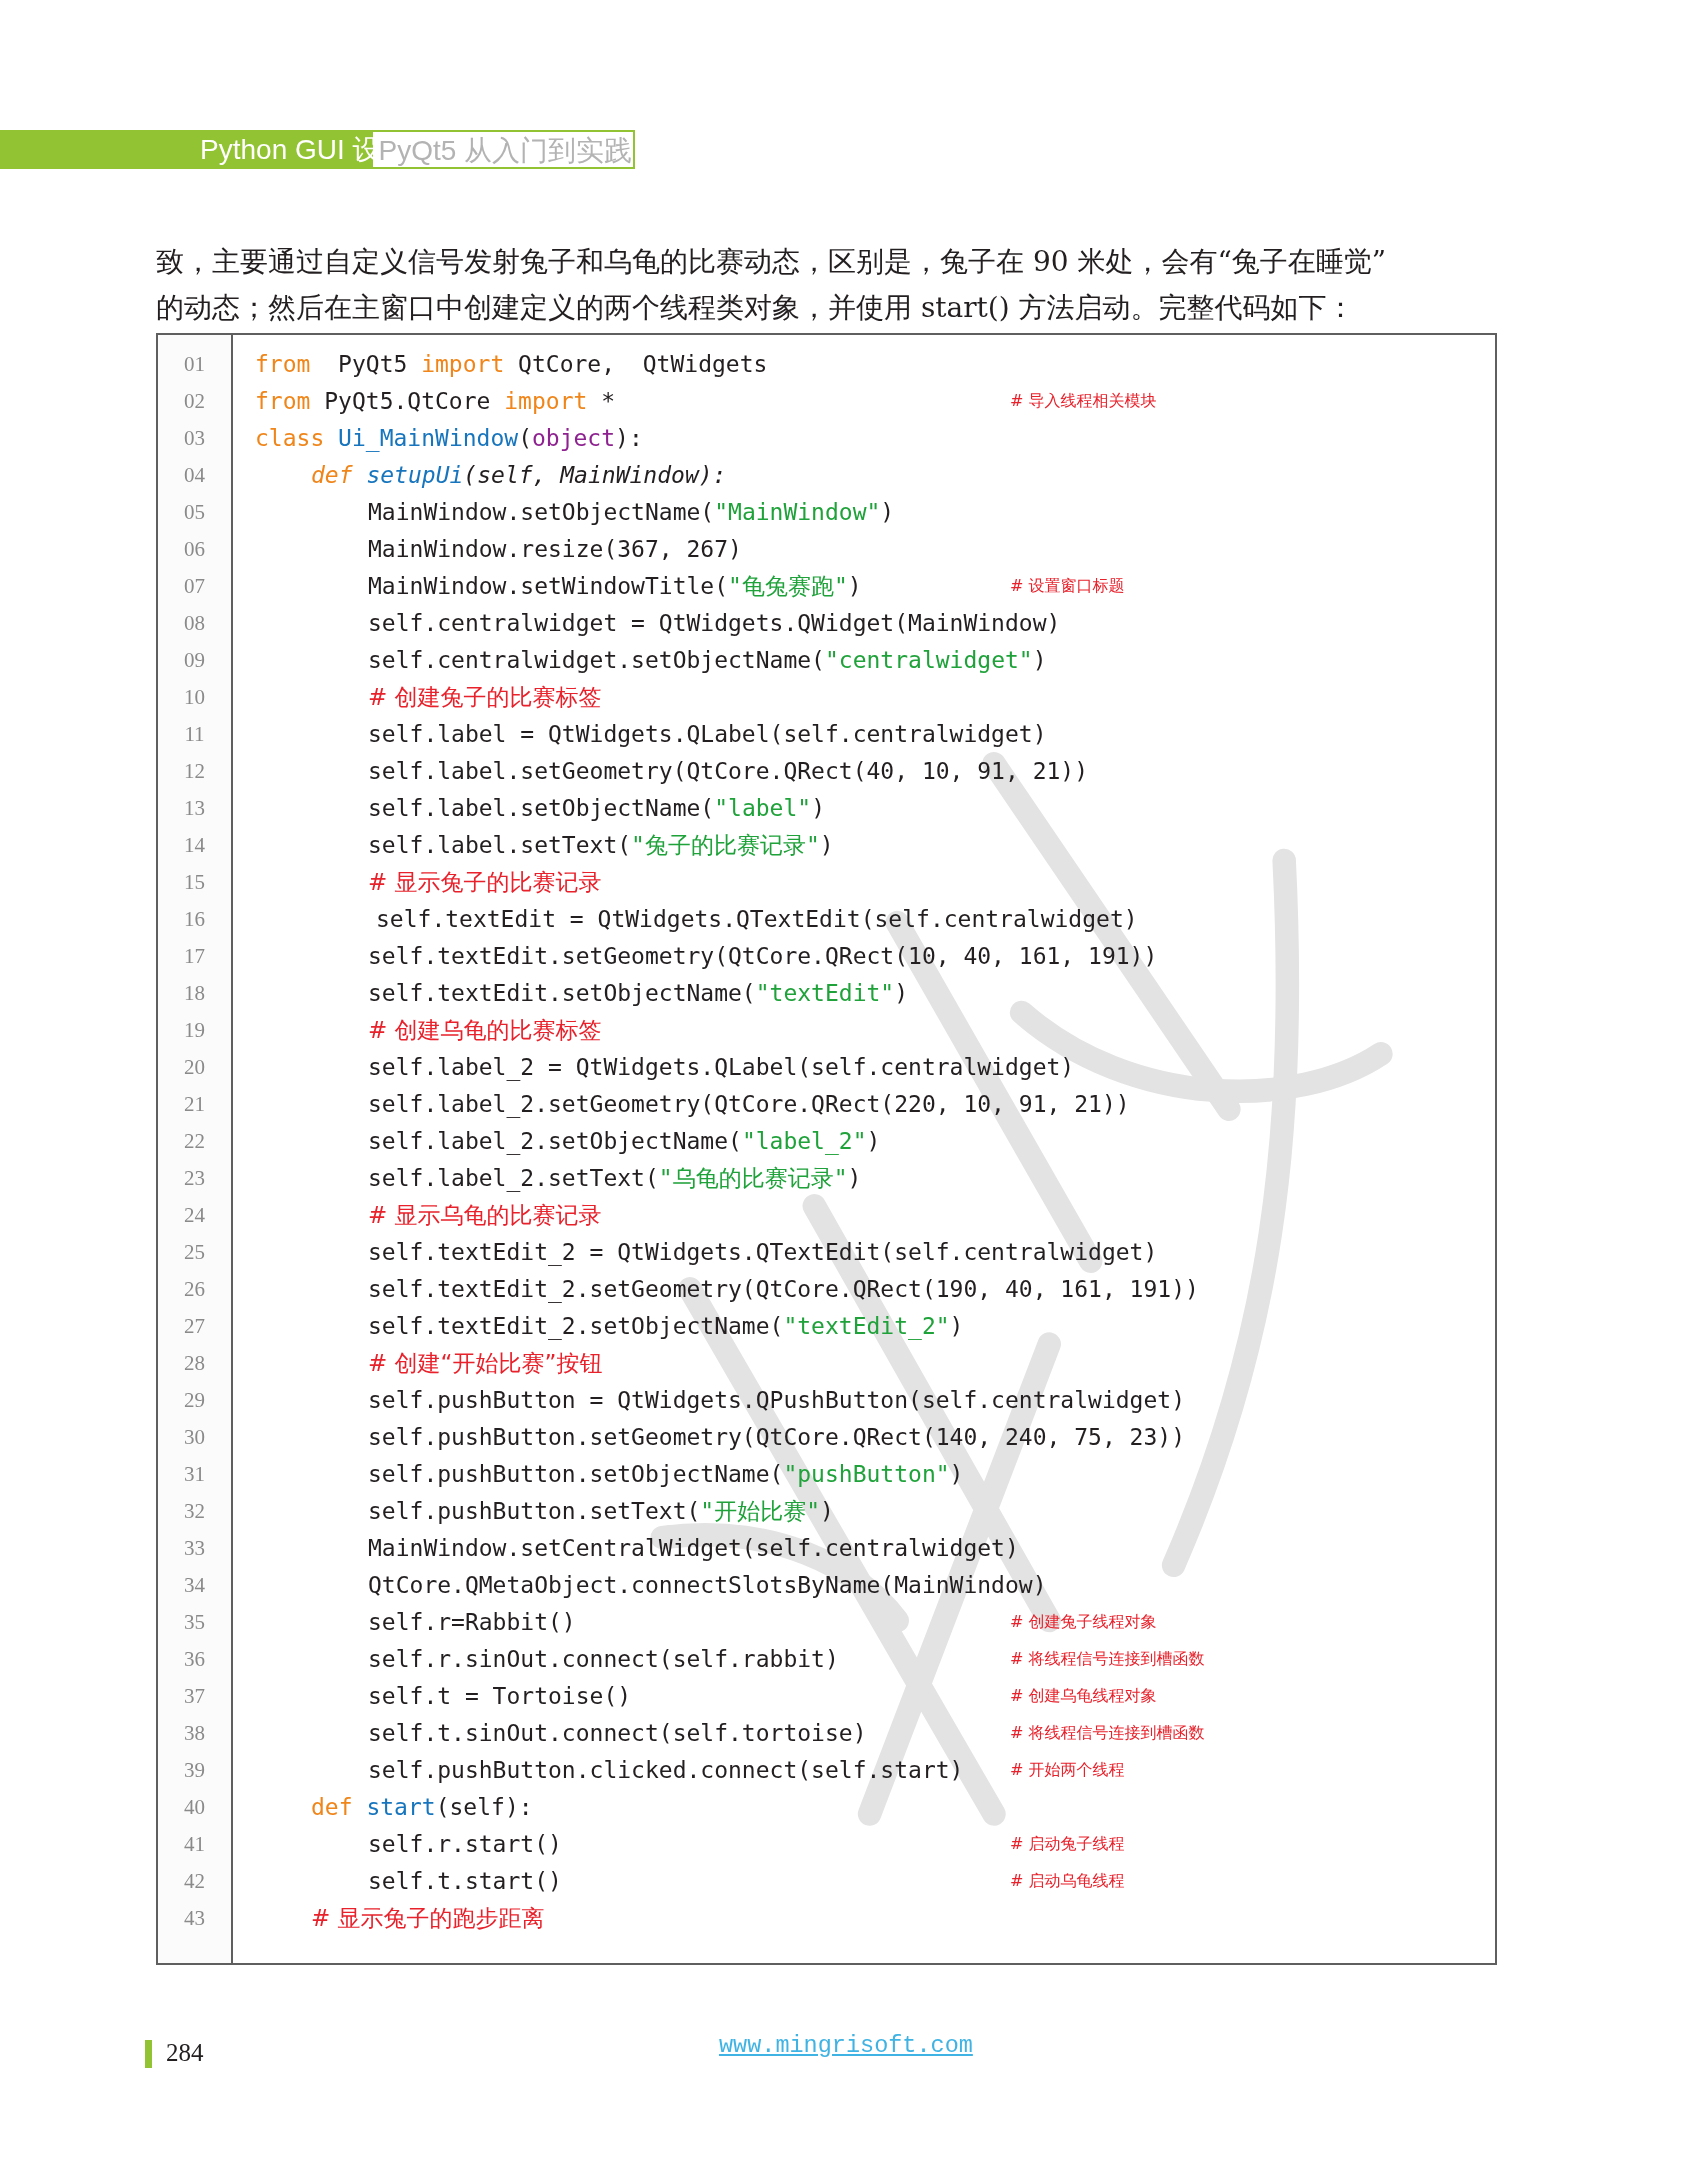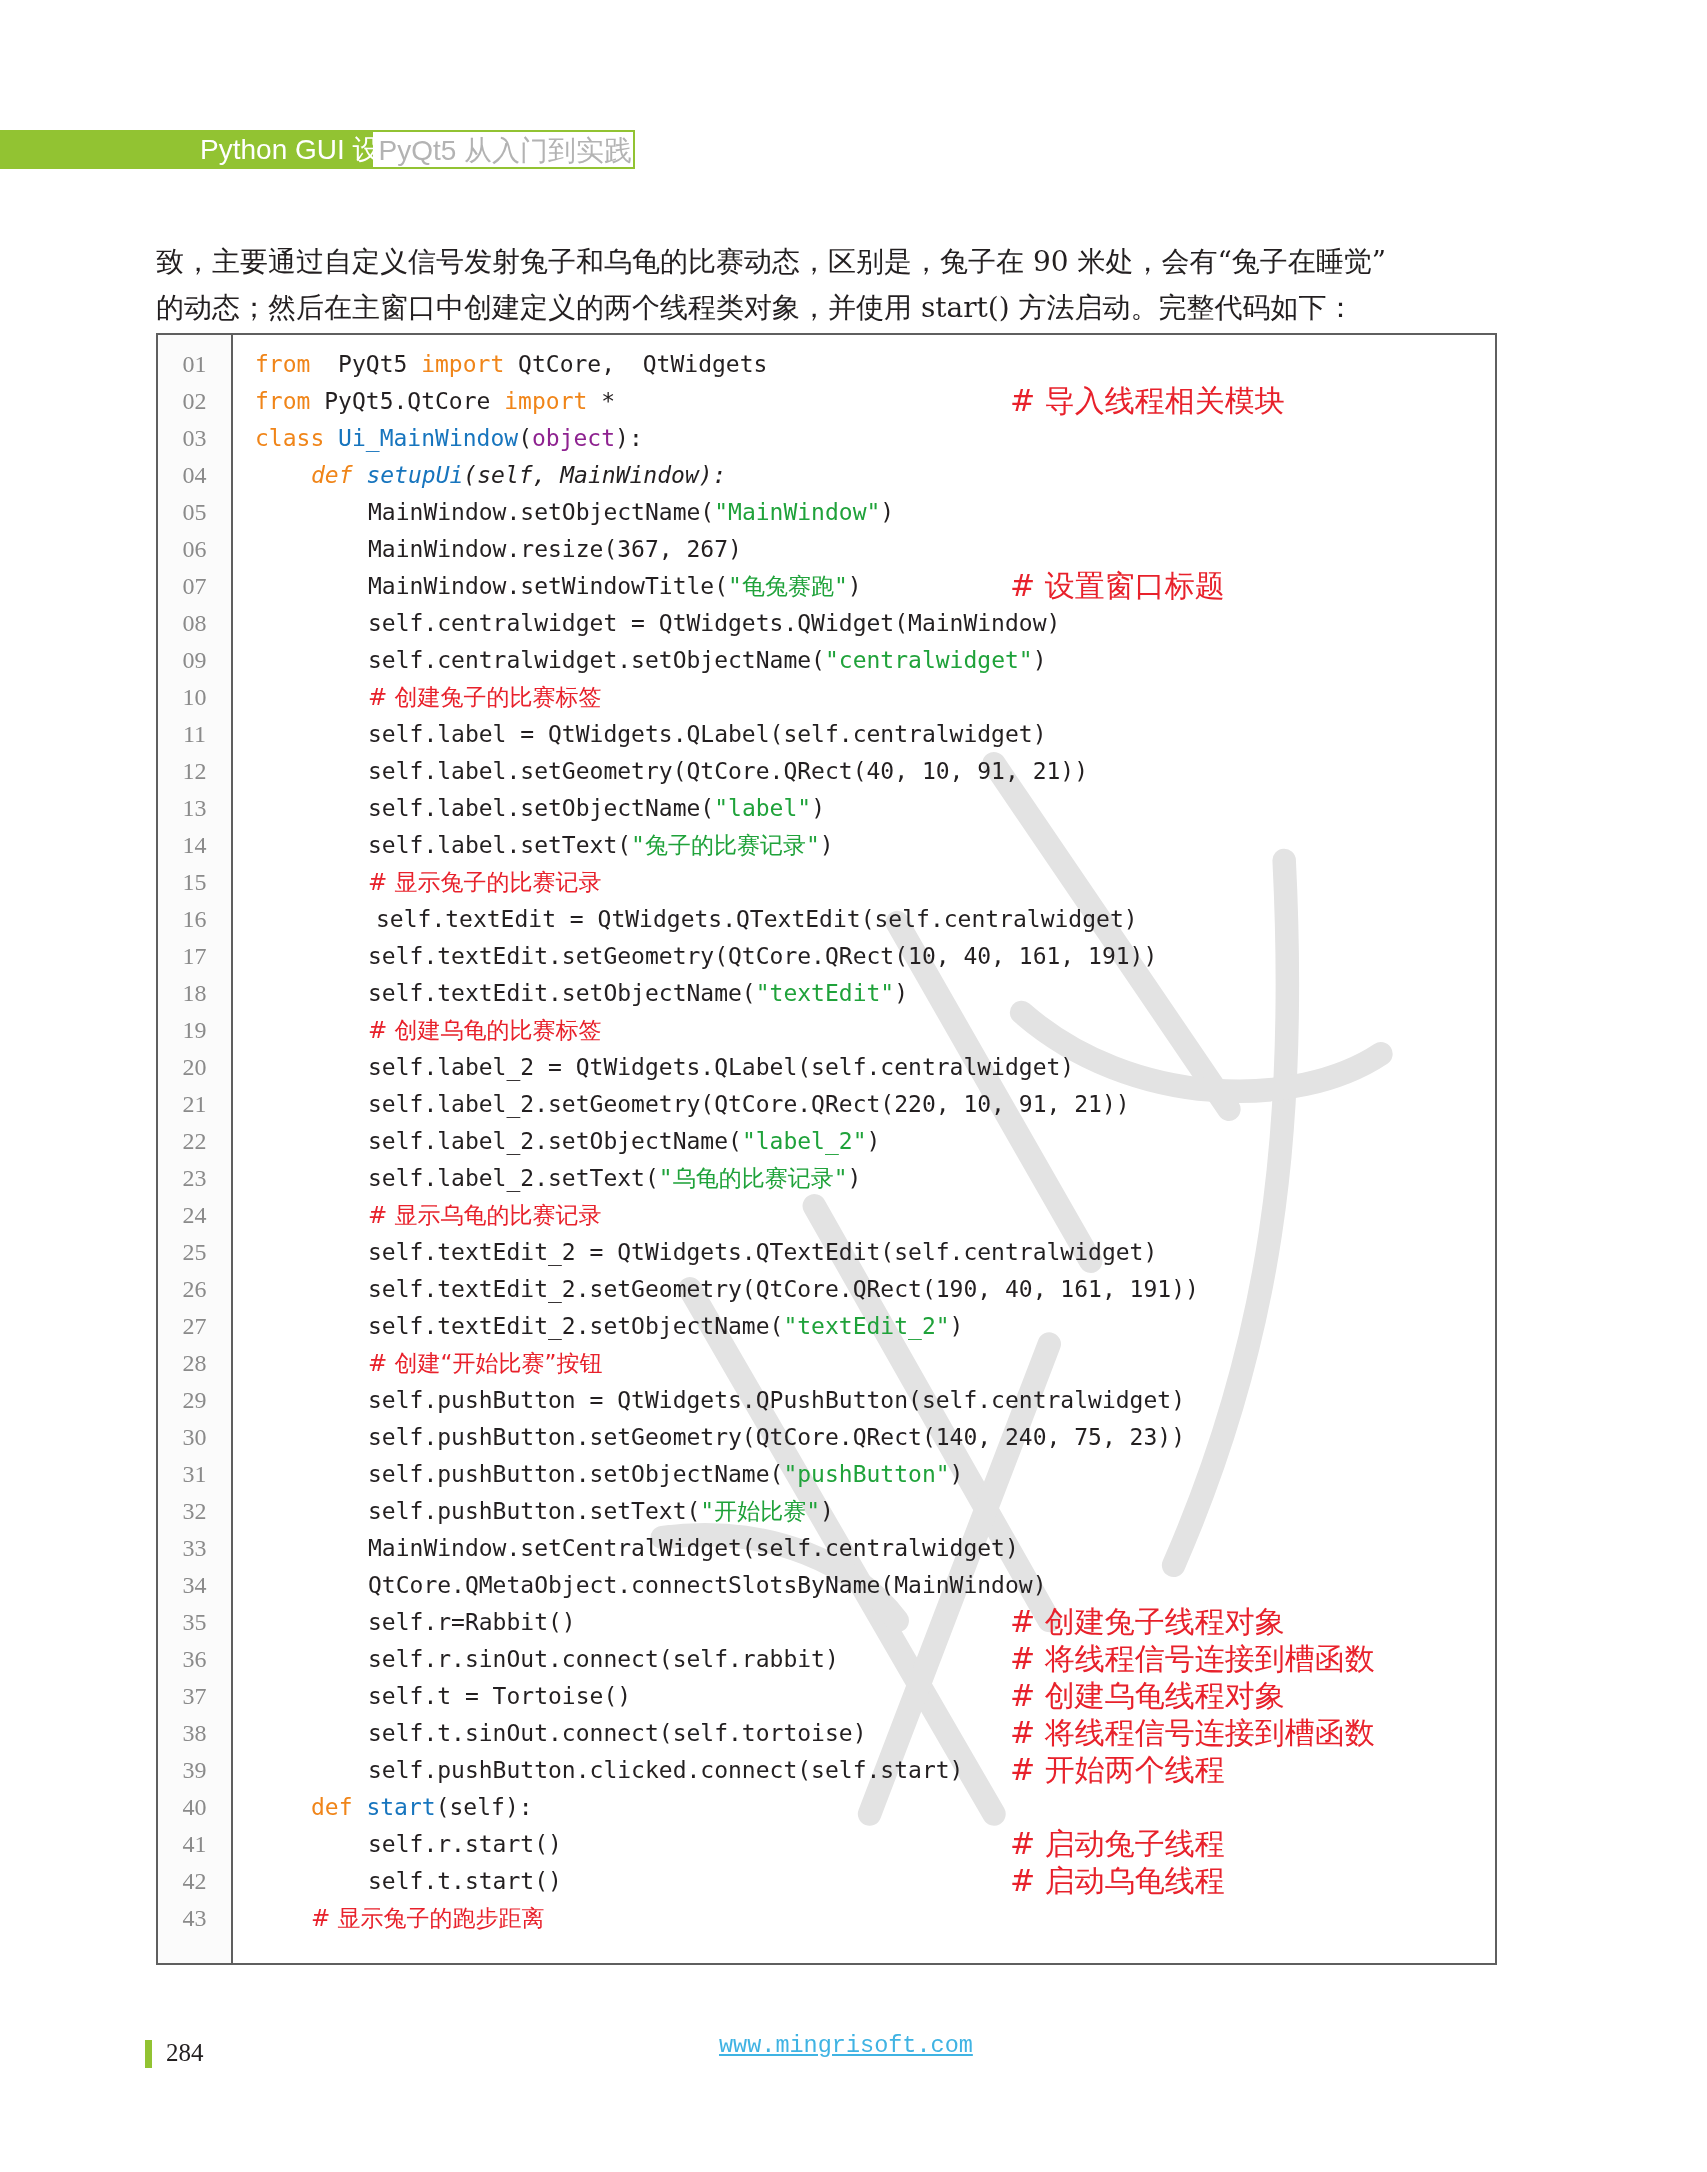--- a/index.html
+++ b/index.html
@@ -16,25 +16,25 @@
            font-family:"DejaVu Serif", serif; font-size:28px; line-height:46px; color:#231f20; }
   .intro p { margin:0; white-space:nowrap; }
   .code-box { position:absolute; left:156px; top:333px; width:1341px; height:1632px;
               border:2.8px solid #5f5f5f; background:#ffffff; box-sizing:border-box; }
   .gutter { position:absolute; left:0; top:0; width:73px; height:100%;
             background:#fbfbfb; border-right:2.8px solid #5f5f5f; }
   .watermark { position:absolute; left:449px; top:387px; width:843px; height:1106px; pointer-events:none; }
   .lines { position:absolute; left:0; top:9.7px; width:100%; }
   .line { position:relative; height:37px; }
   .ln { position:absolute; left:0; width:73px; text-align:center; top:5.5px;
-        font-family:"Liberation Serif", serif; font-size:24px; color:#8a8a8a; line-height:28px; }
+        font-family:"Liberation Serif", serif; font-size:21px; color:#8a8a8a; line-height:28px; }
   .code { position:absolute; left:97px; top:4.1px; white-space:pre;
           font-family:"DejaVu Sans Mono", monospace; font-size:23px; line-height:30px; color:#231f20; }
   .cmt { position:absolute; left:852px; top:4.1px; white-space:pre;
-         font-family:"DejaVu Sans", sans-serif; font-size:30px; line-height:30px; color:#e8212b; }
+         font-family:"DejaVu Sans", sans-serif; font-size:16px; line-height:30px; color:#e8212b; }
   .kw { color:#f08519; }
   .fn { color:#1775be; }
   .bi { color:#8e2290; }
   .st { color:#1fa23a; }
   .cm { color:#e8212b; font-family:"DejaVu Sans", sans-serif; }
   .footer-mark { position:absolute; left:145px; top:2040px; width:7px; height:28px; background:#92c332; }
   .page-num { position:absolute; left:166px; top:2038px; font-family:"Liberation Serif", serif;
               font-size:25px; line-height:30px; color:#231f20; }
   .site-link { position:absolute; left:719px; top:2031px; font-family:"Liberation Mono", monospace;
                font-size:23.5px; line-height:30px; color:#3fb3e3; text-decoration:underline; }

